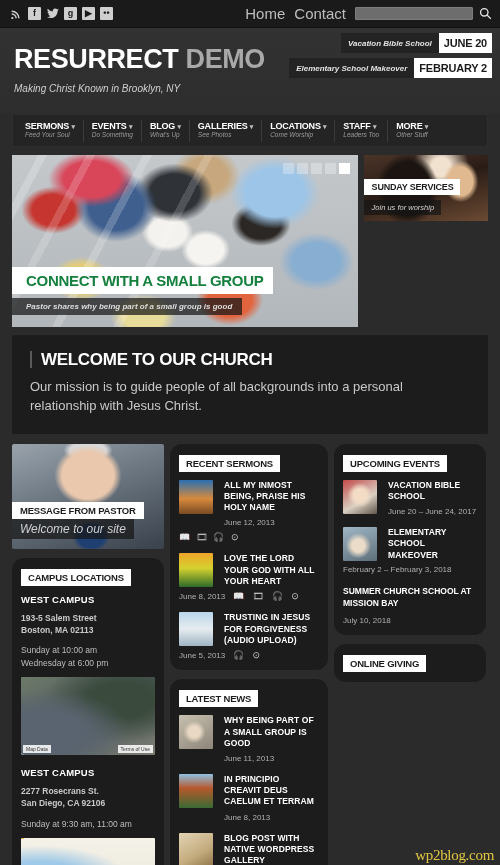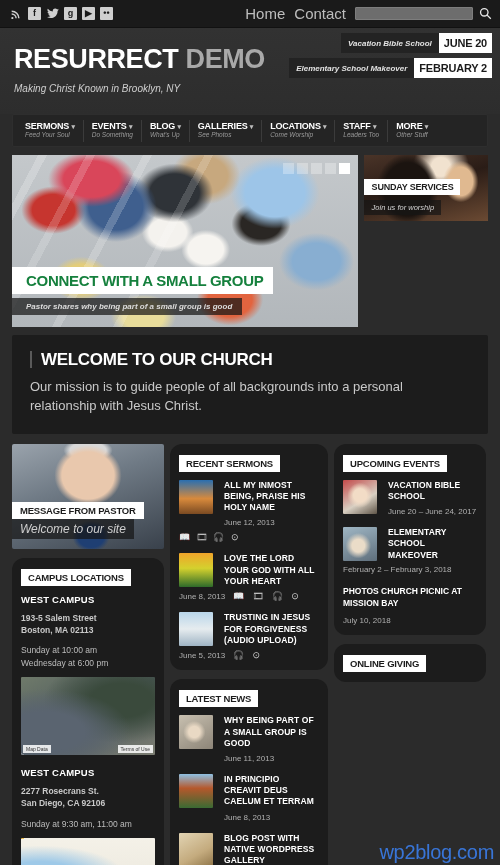--- a/index.html
+++ b/index.html
@@ -231,22 +231,22 @@
   .dateRow { display: flex; align-items: center; gap: 8px; margin-top: 6px; }
   .evtRow { color: #b0b0b0; font-size: 8px; margin-top: 7px; }
   .evtTitleFull { color: #fff; font-size: 8.5px; font-weight: bold; line-height: 1.35; }
 
   
   .pgrid { display: grid; grid-template-columns: 1fr 1fr; gap: 5px; }
   .pcell { height: 42px; border-radius: 1px; }
 
   .bottomTitle { margin-top: 2px; }
   .watermark {
-    position: absolute; right: 6px; bottom: 1px; color: #3b82f6;
-    font-size: 20px; letter-spacing: -.3px; opacity: .85;
+    position: absolute; right: 6px; bottom: 1px; color: #fde047;
+    font-size: 15px; letter-spacing: -.3px; opacity: .85; font-family: Liberation Serif, serif;
   }
 </style>
 </head>
 <body>
 
 <div class="page">
 
   <div class="topbar">
     <div class="social">
       <span class="sicon">
@@ -498,21 +498,21 @@
 
         <div class="litem" style="margin-bottom:4px;">
           <div class="thumb th-class"></div>
           <div class="body">
             <div class="ltitle">ELEMENTARY SCHOOL MAKEOVER</div>
           </div>
         </div>
         <div class="evtRow" style="margin:0 0 12px 0;">February 2 – February 3, 2018</div>
 
         <div>
-          <div class="evtTitleFull">PHOTOS CHURCH PICNIC AT MISSION BAY</div>
+          <div class="evtTitleFull">SUMMER CHURCH SCHOOL AT MISSION BAY</div>
           <div class="evtRow">July 10, 2018</div>
         </div>
       </div>
 
 
       <div class="widget" style="padding-bottom:2px;">
         <div class="wtitle bottomTitle">ONLINE GIVING</div>
       </div>
     </div>
   </div>

